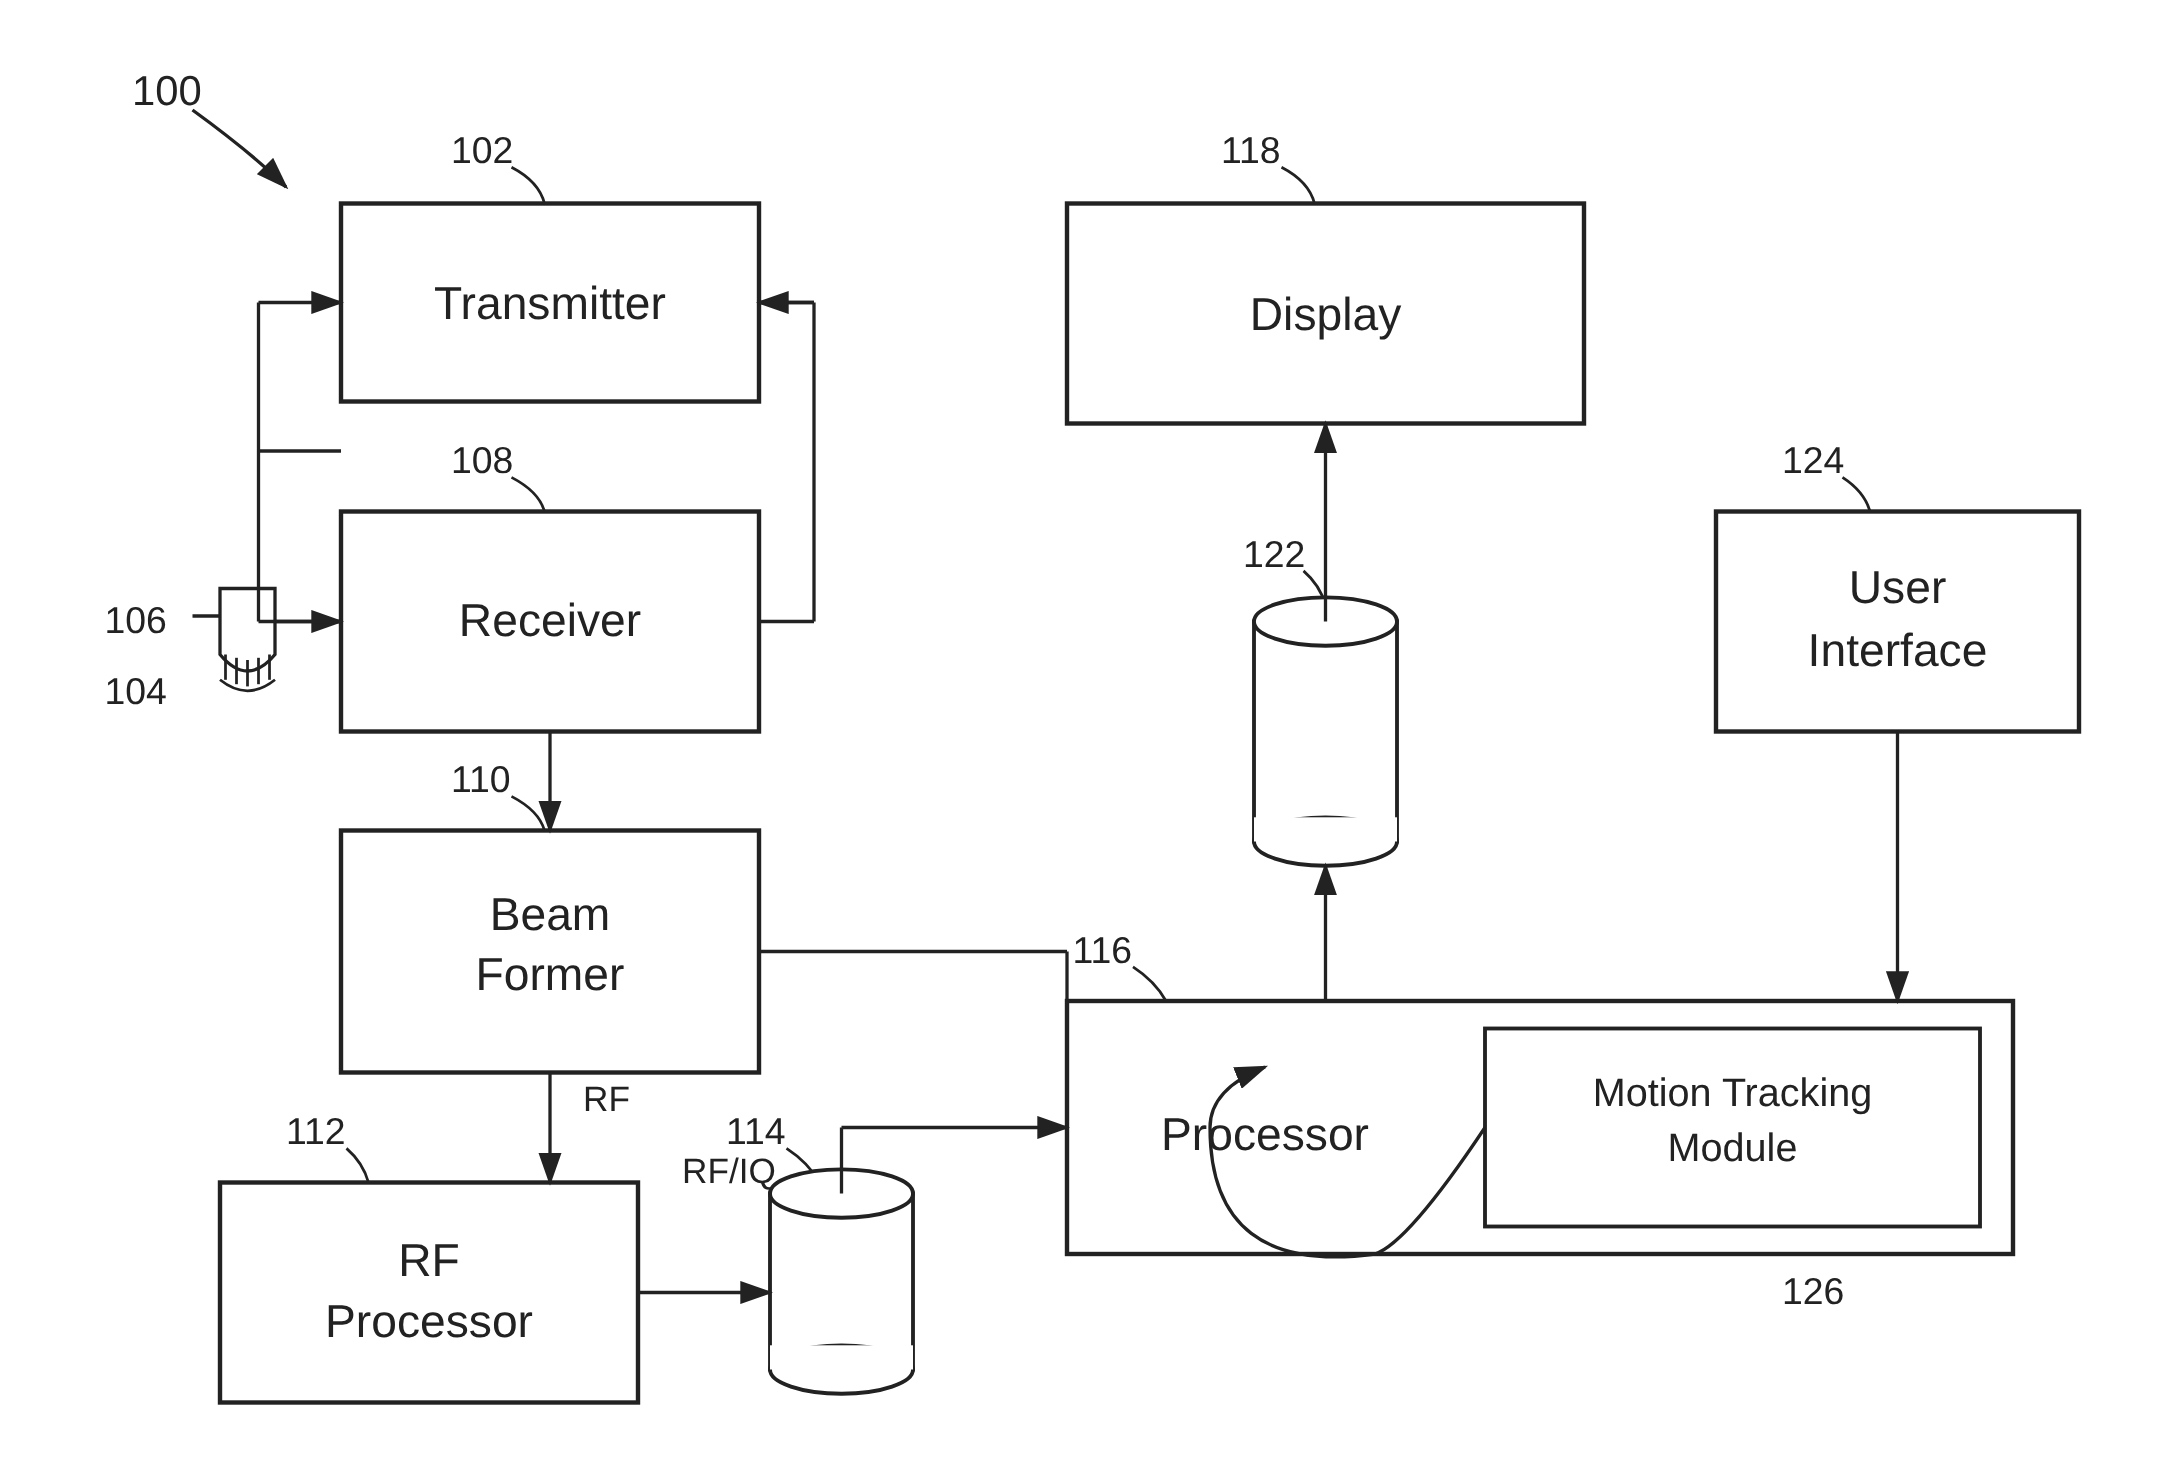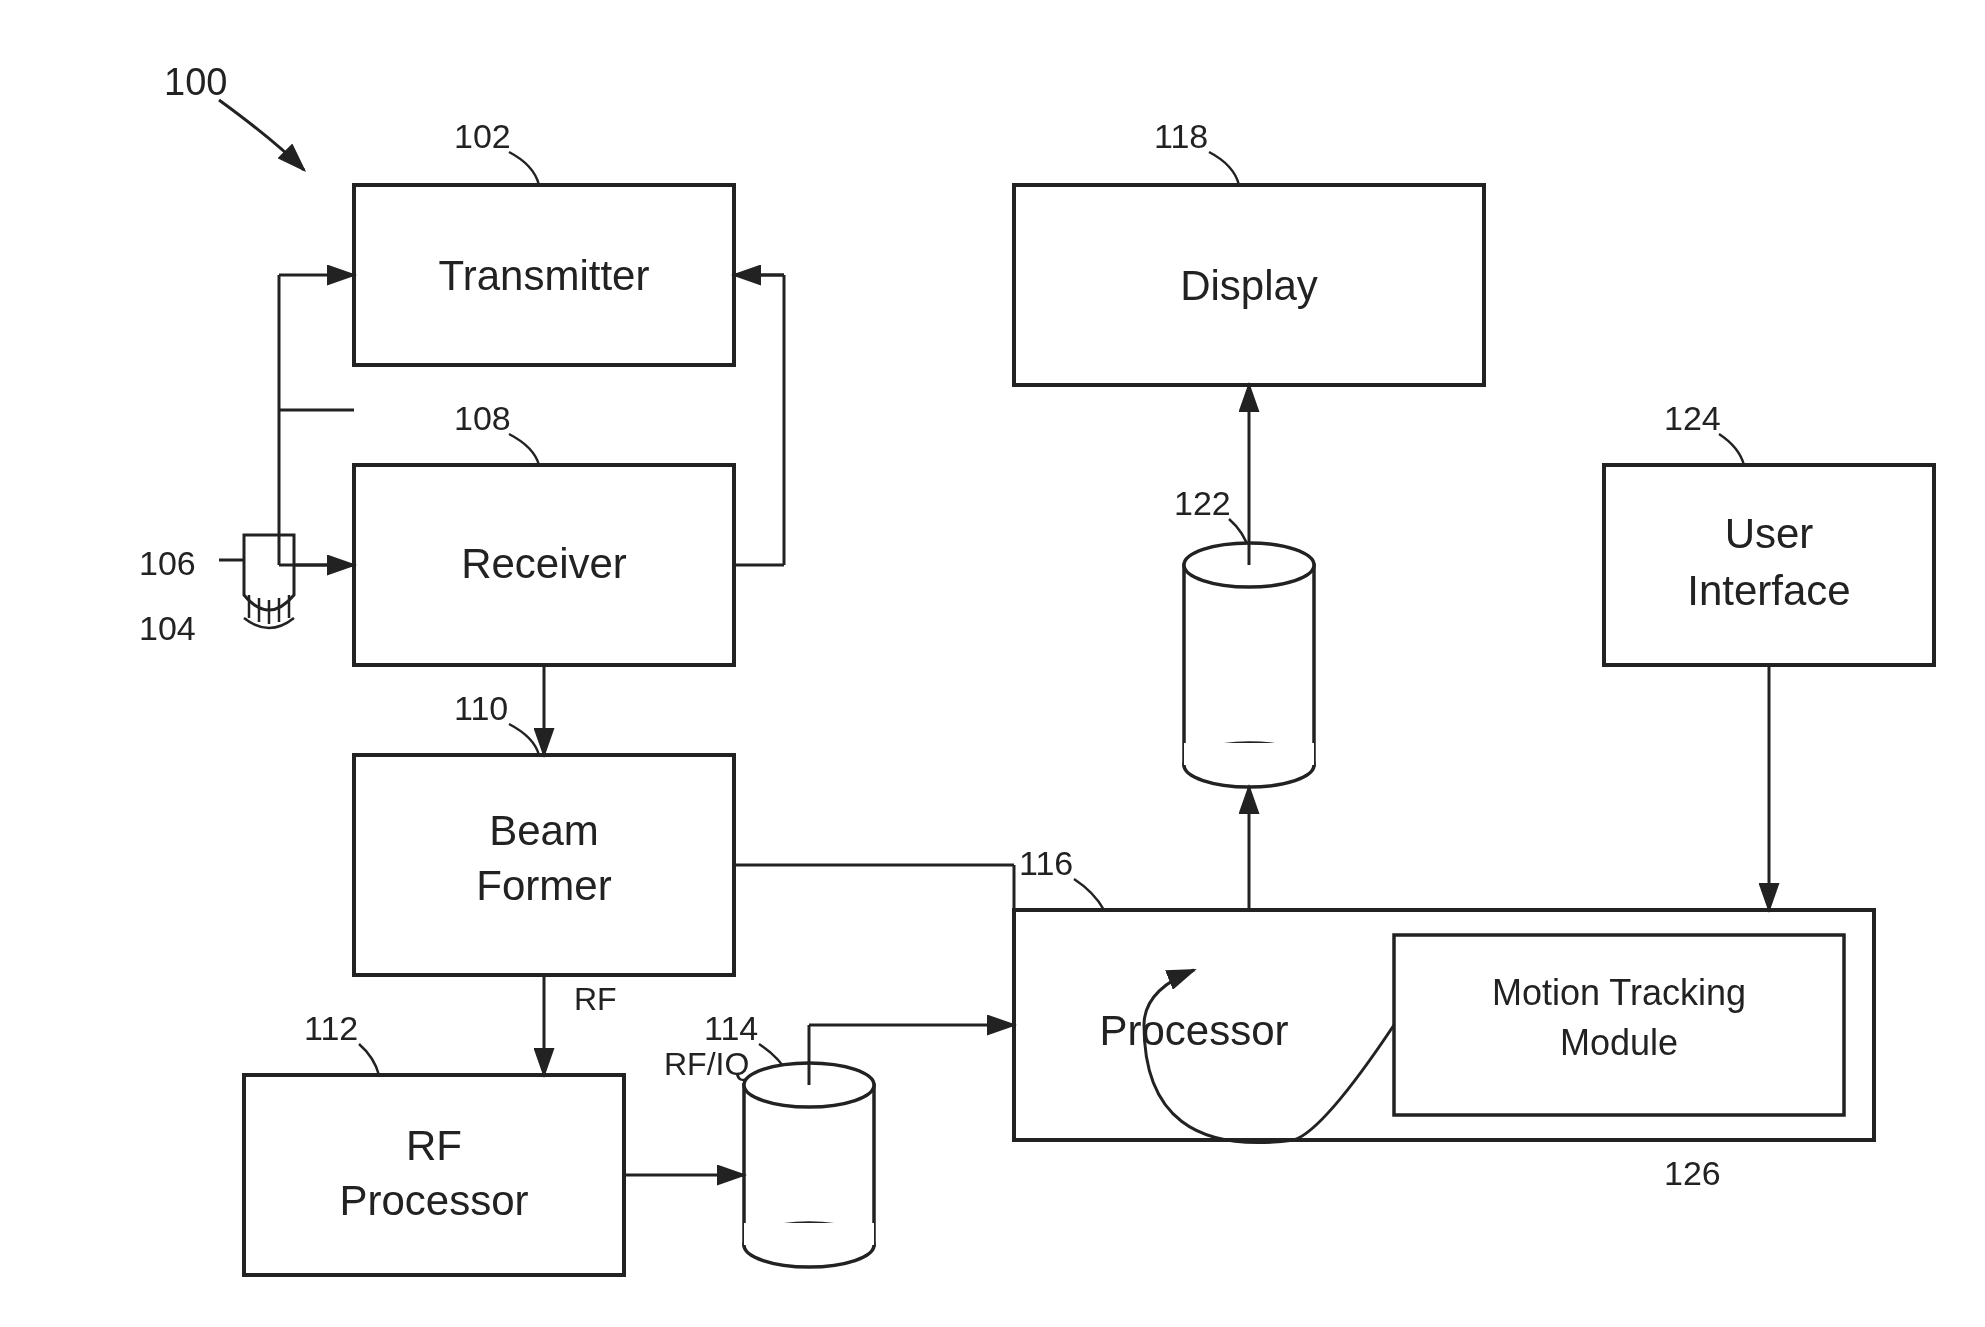--- a/index.html
+++ b/index.html
@@ -9,21 +9,20 @@
       width: 1985px;
       height: 1327px;
       overflow: hidden;
       position: relative;
     }
     .diagram-container {
       position: absolute;
       top: 0; left: 0;
       width: 1985px;
       height: 1059px;
-      padding-left: 44px;
     }
     svg {
       width: 1985px;
       height: 1327px;
     }
   </style>
 </head>
 <body>
 
 <div class="diagram-container">

